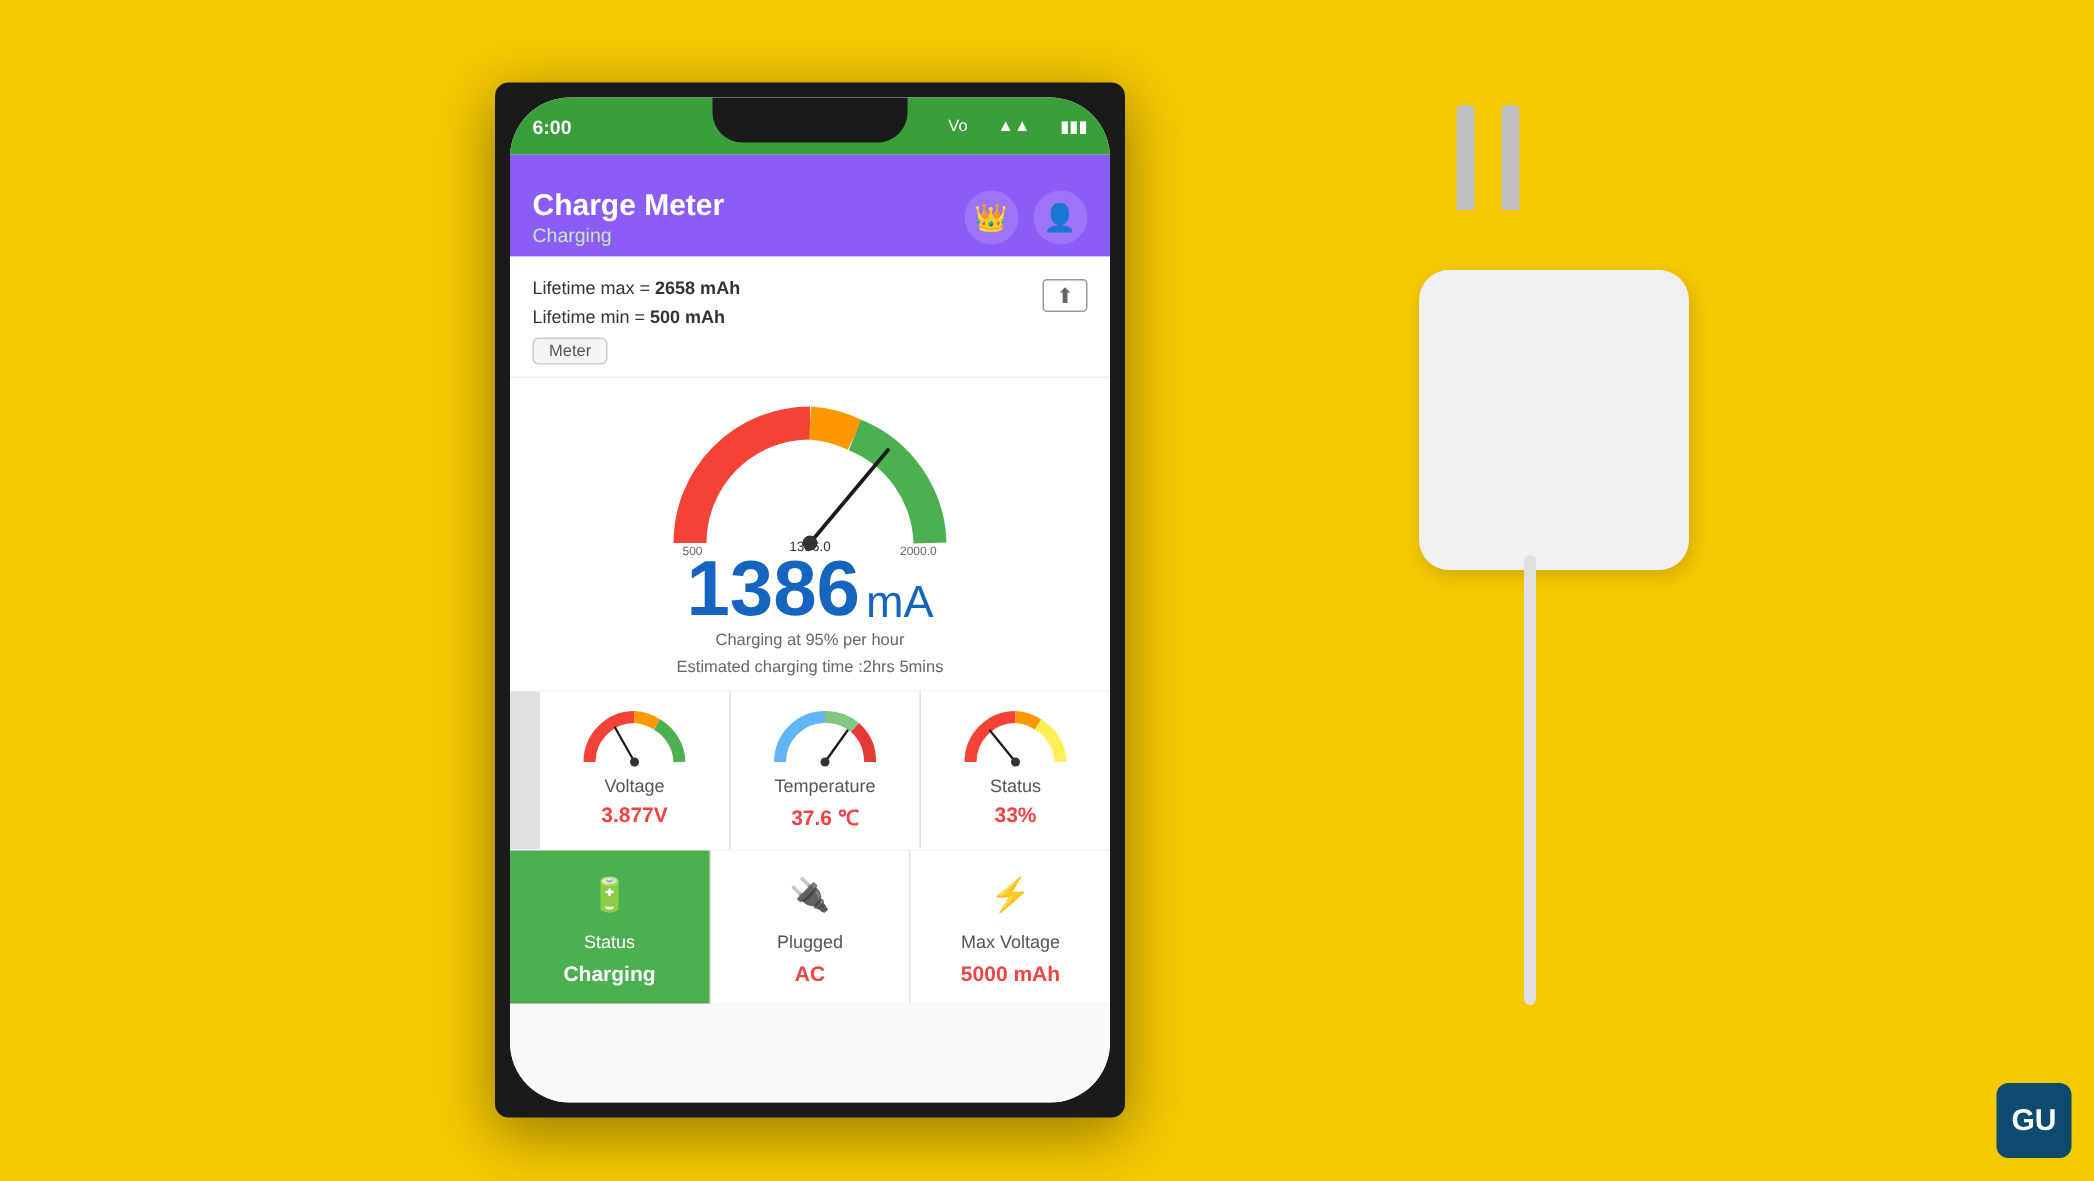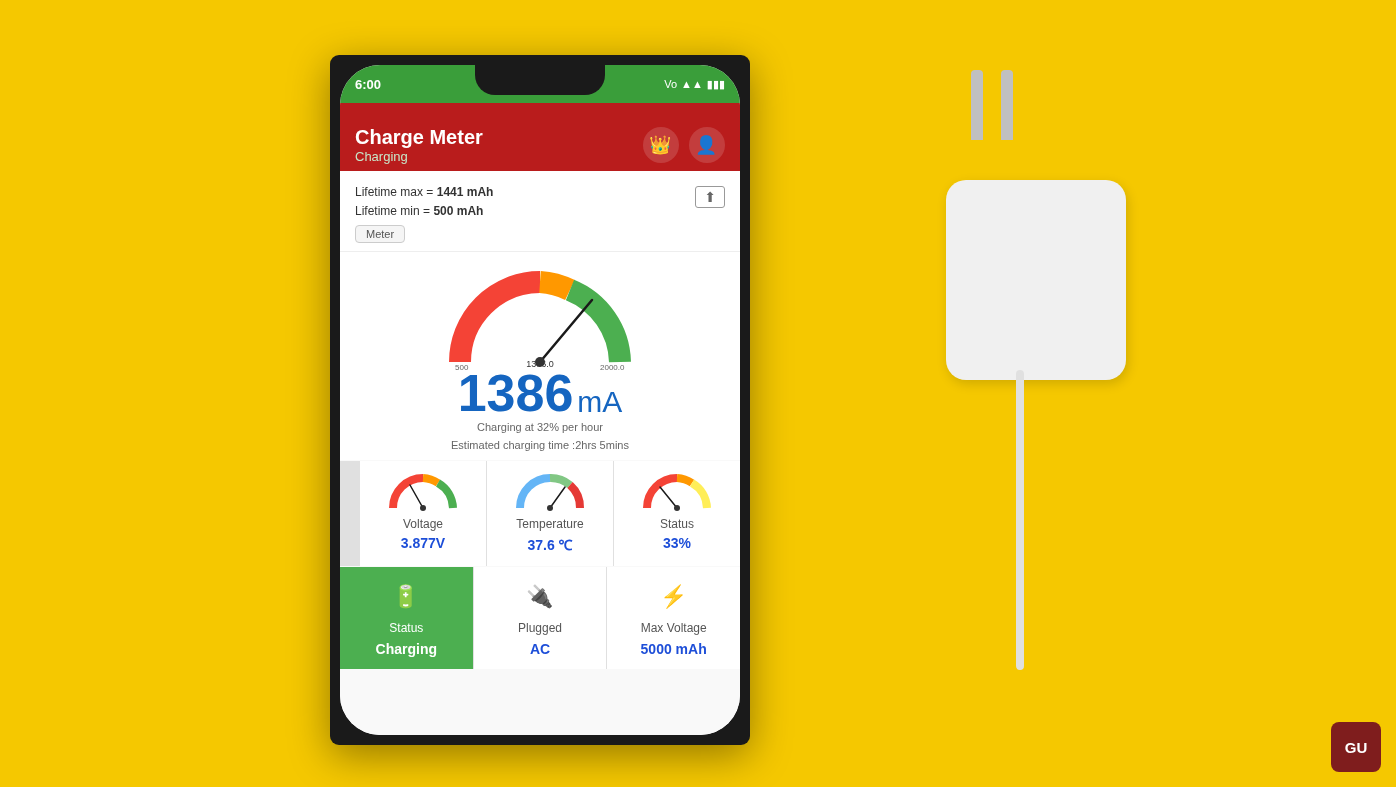--- a/index.html
+++ b/index.html
@@ -129,36 +129,36 @@
     .status-time {
       color: white;
       font-size: 13px;
       font-weight: bold;
     }
 
     .status-icons {
       margin-left: auto;
       display: flex;
       align-items: center;
-      gap: 4px;
+      gap: 20px;
     }
 
     .status-icons span {
       color: white;
       font-size: 11px;
     }
 
     
     .app-header {
       position: absolute;
       top: 38px;
       left: 0;
       right: 0;
       height: 84px;
-      background: #b91c1c;
+      background: #8b5cf6;
       display: flex;
       align-items: center;
       padding: 0 15px;
     }
 
     .header-title-area {
       flex: 1;
     }
 
     .header-title {
@@ -340,21 +340,21 @@
     }
 
     .card-label {
       font-size: 12px;
       color: #555;
     }
 
     .card-value {
       font-size: 14px;
       font-weight: bold;
-      color: #1d4ed8;
+      color: #ef4444;
     }
 
     
     .bottom-cards {
       display: grid;
       grid-template-columns: 1fr 1fr 1fr;
       gap: 1px;
       background: #e0e0e0;
       margin-top: 1px;
     }
@@ -386,26 +386,26 @@
       font-size: 22px;
     }
 
     
     .watermark {
       position: absolute;
       bottom: 15px;
       right: 15px;
       width: 50px;
       height: 50px;
-      background: #7f1d1d;
+      background: #0c4a6e;
       border-radius: 8px;
       display: flex;
       align-items: center;
       justify-content: center;
-      font-size: 15px;
+      font-size: 20px;
       font-weight: bold;
       color: white;
     }
   </style>
 </head>
 <body>
 
 <div class="bg"></div>
 
 <div class="charger-area">
@@ -440,21 +440,21 @@
           <div class="profile-icon">👤</div>
         </div>
       </div>
 
       <div class="app-content">
 
         <div class="stats-section" style="position:relative;">
           <div class="lifetime-stats">
             <div>
               <span>Lifetime max =</span>
-              <span class="bold">1441 mAh</span>
+              <span class="bold">2658 mAh</span>
             </div>
             <div>
               <span>Lifetime min =</span>
               <span class="bold">500 mAh</span>
             </div>
           </div>
           <div class="reset-btn">Meter</div>
           <div class="export-btn">⬆</div>
         </div>
 
@@ -476,21 +476,21 @@
             <line x1="100" y1="100" x2="152" y2="38" stroke="#1a1a1a" stroke-width="2.5" stroke-linecap="round"></line>
             <circle cx="100" cy="100" r="5" fill="#333"></circle>
           </svg>
 
           <div style="display:flex; align-items:flex-end; gap:4px;">
             <span class="current-value">1386</span>
             <span class="current-unit">mA</span>
           </div>
 
           <div class="charging-info">
-            <div>Charging at 32% per hour</div>
+            <div>Charging at 95% per hour</div>
             <div>Estimated charging time :2hrs 5mins</div>
           </div>
         </div>
 
 
         <div class="cards-grid">
 
           <div class="card">
             <svg class="card-gauge" viewBox="0 0 70 40">
               <path d="M 5 35 A 30 30 0 0 1 35 5" fill="none" stroke="#f44336" stroke-width="8"></path>

